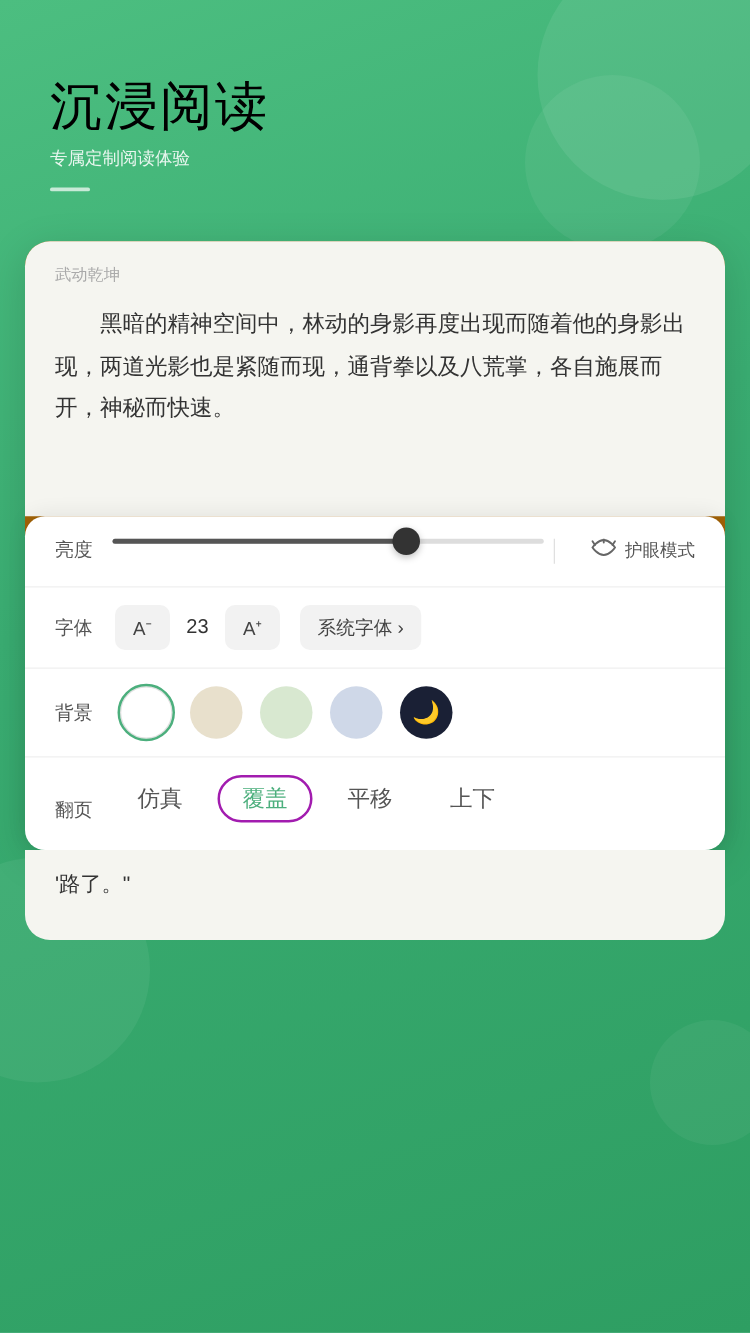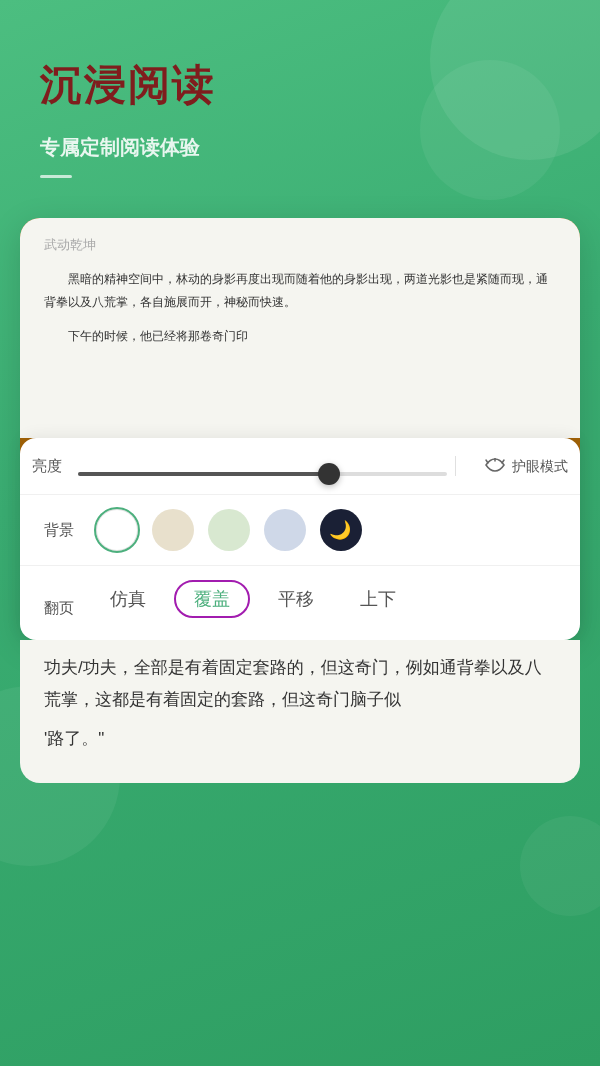--- a/index.html
+++ b/index.html
@@ -58,30 +58,30 @@
     }
 
     
     .header {
       position: relative;
       z-index: 2;
       padding: 60px 40px 20px 40px;
     }
     .header-title {
       font-size: 42px;
-      font-weight: 700;
-      color: #7f1d1d;
+      font-weight: 400;
+      color: #000000;
       letter-spacing: 2px;
       line-height: 1.2;
     }
     .header-subtitle {
-      font-size: 20px;
+      font-size: 14px;
       color: rgba(255,255,255,0.88);
-      margin-top: 24px;
-      font-weight: 700;
+      margin-top: 8px;
+      font-weight: 400;
     }
     .header-underline {
       width: 32px;
       height: 3px;
       background: rgba(255,255,255,0.7);
       border-radius: 2px;
       margin-top: 14px;
     }
 
     
@@ -101,21 +101,21 @@
       border-radius: 20px 20px 0 0;
       padding: 18px 24px 16px 24px;
       min-height: 220px;
     }
     .book-title-label {
       font-size: 13px;
       color: #aaa;
       margin-bottom: 14px;
     }
     .reading-text {
-      font-size: 12px;
+      font-size: 18px;
       color: #333;
       line-height: 1.85;
       text-indent: 2em;
     }
     .reading-text p {
       margin-bottom: 12px;
     }
     .reading-text p:last-child {
       margin-bottom: 0;
     }
@@ -125,22 +125,22 @@
       background: #fff;
       border-radius: 16px;
       margin: 0;
       padding: 0 0 8px 0;
       box-shadow: 0 -2px 16px rgba(0,0,0,0.07);
     }
 
     
     .brightness-row {
       display: flex;
-      align-items: flex-end;
-      padding: 18px 12px;
+      align-items: flex-start;
+      padding: 18px 24px;
       border-bottom: 1px solid #f0f0f0;
     }
     .brightness-label {
       font-size: 15px;
       color: #555;
       width: 38px;
       flex-shrink: 0;
     }
     .slider-container {
       flex: 1;
@@ -360,21 +360,20 @@
   <div class="header-subtitle">专属定制阅读体验</div>
   <div class="header-underline"></div>
 </div>
 
 <div class="card">
 
   <div class="reading-area">
     <div class="book-title-label">武动乾坤</div>
     <div class="reading-text">
       <p>黑暗的精神空间中，林动的身影再度出现而随着他的身影出现，两道光影也是紧随而现，通背拳以及八荒掌，各自施展而开，神秘而快速。</p>
-      <p>下午的时候，他已经将那卷奇门印</p>
     </div>
   </div>
 
   <div class="settings-panel">
 
     <div class="brightness-row">
       <div class="brightness-label">亮度</div>
       <div class="slider-container">
         <div class="slider-fill"></div>
         <div class="slider-thumb"></div>
@@ -387,20 +386,36 @@
             <path d="M2 2L4 5" stroke="#666" stroke-width="1.5" stroke-linecap="round"></path>
             <path d="M20 2L18 5" stroke="#666" stroke-width="1.5" stroke-linecap="round"></path>
             <path d="M11 1C6 1 2 7 2 7C2 7 6 13 11 13C16 13 20 7 20 7C20 7 16 1 11 1Z" stroke="#666" stroke-width="1.5" fill="none"></path>
             <line x1="11" y1="0" x2="11" y2="3" stroke="#666" stroke-width="1.5" stroke-linecap="round"></line>
           </svg>
         </span>
         <span class="eye-label">护眼模式</span>
       </div>
     </div>
 
+    <div class="font-row">
+      <div class="font-label">字体</div>
+      <div class="font-controls">
+        <div class="font-btn">
+          <span>A⁻</span>
+        </div>
+        <div class="font-size-val">23</div>
+        <div class="font-btn">
+          <span>A⁺</span>
+        </div>
+        <div class="font-type-btn">
+          <span>系统字体</span>
+          <span>›</span>
+        </div>
+      </div>
+    </div>
 
     <div class="bg-row">
       <div class="bg-label">背景</div>
       <div class="bg-options">
         <div class="bg-circle bg-white selected"></div>
         <div class="bg-circle bg-cream"></div>
         <div class="bg-circle bg-light-green"></div>
         <div class="bg-circle bg-light-blue"></div>
         <div class="bg-circle bg-dark">
           <span class="moon-icon">🌙</span>
@@ -416,16 +431,15 @@
         <div class="pageturn-btn">平移</div>
         <div class="pageturn-btn">上下</div>
       </div>
     </div>
 
   </div>
 </div>
 
 <div class="bottom-text-area">
   <div class="bottom-reading-text">
-    <p>功夫/功夫，全部是有着固定套路的，但这奇门，例如通背拳以及八荒掌，这都是有着固定的套路，但这奇门脑子似</p>
     <p>'路了。"</p>
   </div>
 </div>
 
 </body></html>

